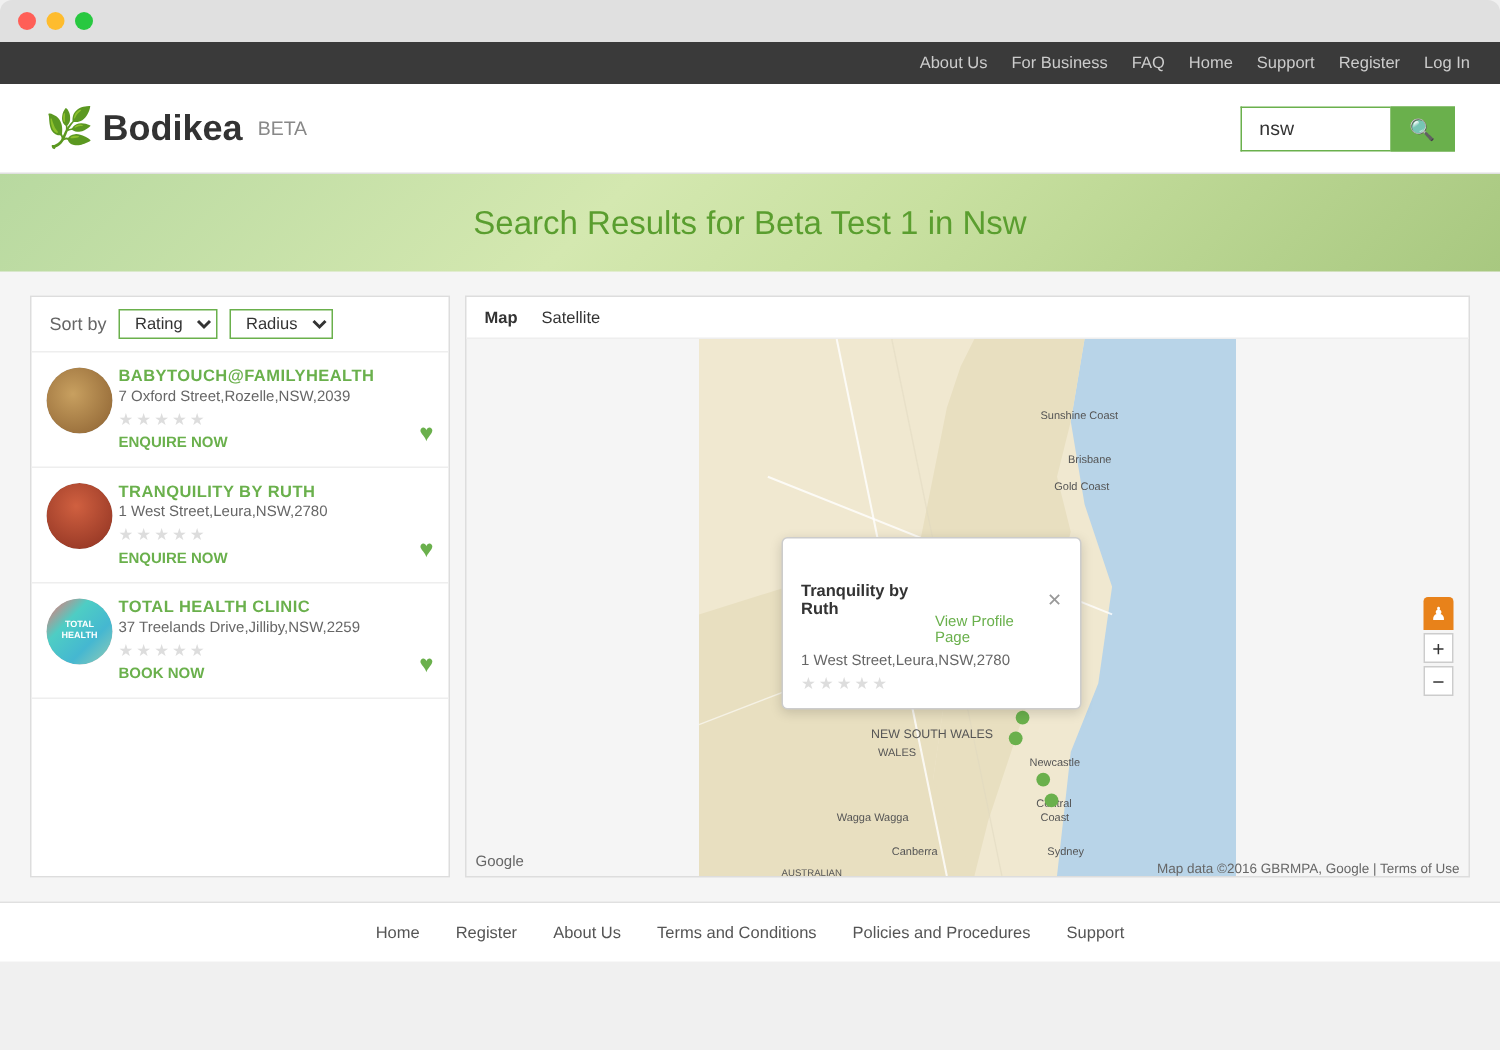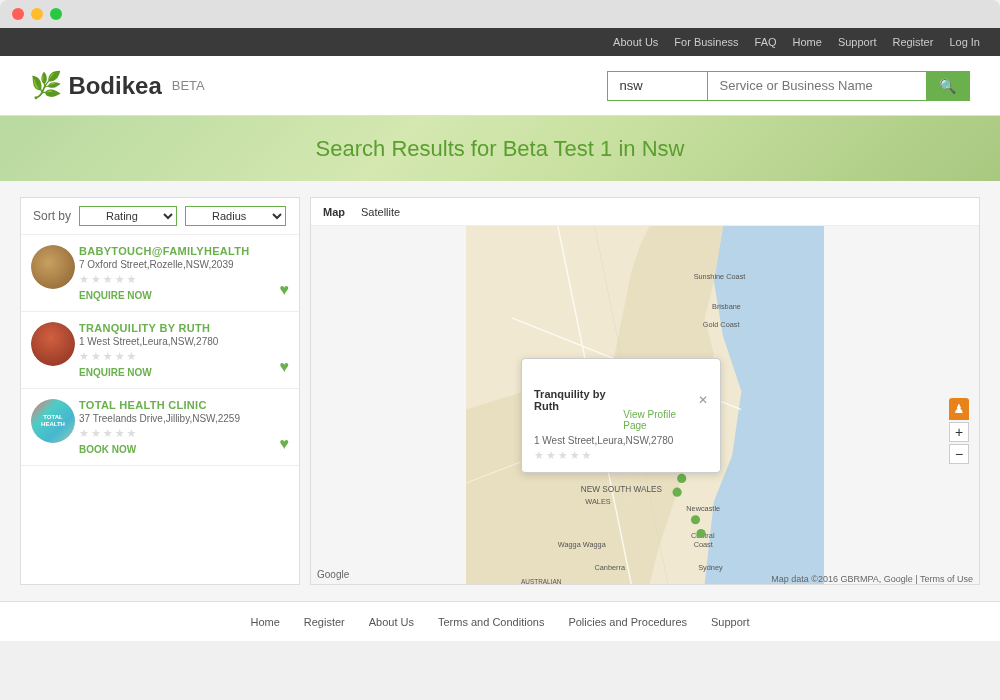--- a/index.html
+++ b/index.html
@@ -135,21 +135,21 @@
       display: flex;
       align-items: center;
       padding: 8px 12px;
       border-bottom: 1px solid #eee;
       font-size: 12px;
       color: #666;
       gap: 8px;
     }
     .sort-select {
       border: 1px solid #6ab04c;
-      padding: 2px 22px;
+      padding: 2px 6px;
       font-size: 11px;
       color: #333;
       background: #fff;
       cursor: pointer;
     }
     .results-list {
       overflow-y: auto;
       flex: 1;
     }
     .result-item {
@@ -411,21 +411,20 @@
 </div>
 
 <div class="header">
   <div class="logo">
     <span class="logo-leaf">🌿</span>
     <span>Bodikea</span>
     <span class="logo-beta">BETA</span>
   </div>
   <div class="search-bar">
     <input class="search-location" type="text" value="nsw" style="">
-    <input class="search-service" type="text" placeholder="Service or Business Name" style="">
     <button class="search-btn">🔍</button>
   </div>
 </div>
 
 <div class="hero">
   <h2 class="hero-title">Search Results for Beta Test 1 in Nsw</h2>
 </div>
 
 <div class="main-content">
 

